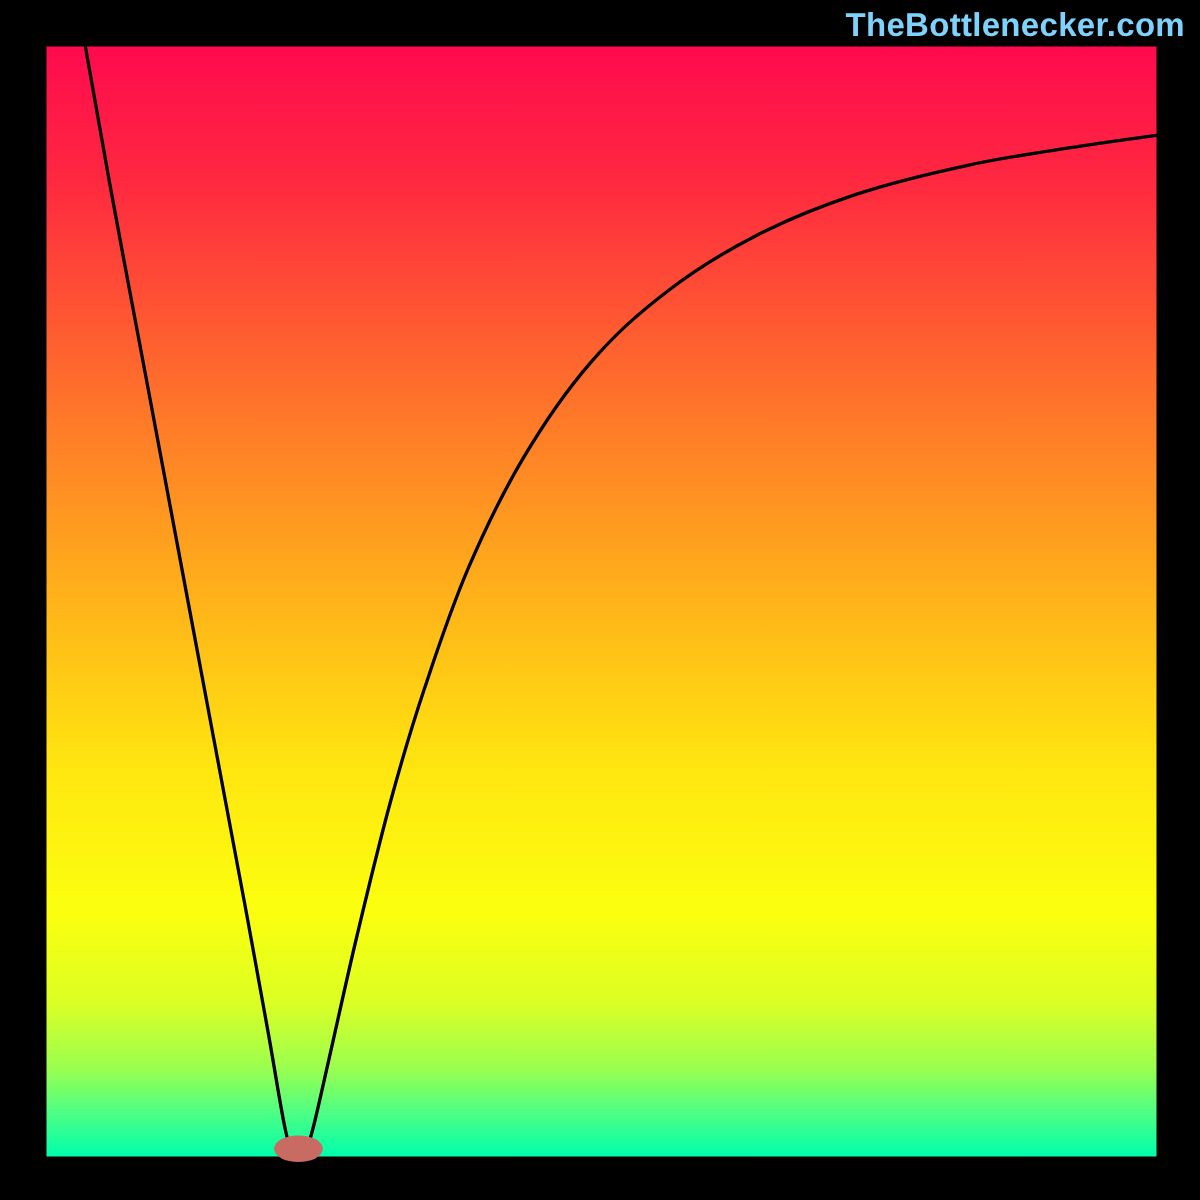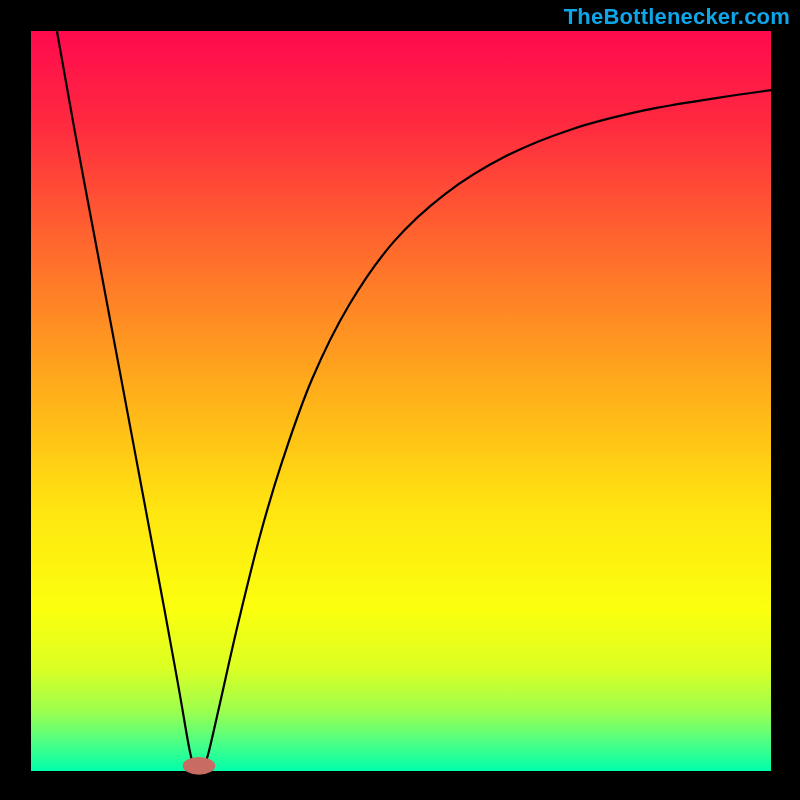--- a/index.html
+++ b/index.html
@@ -14,21 +14,21 @@
   .wrap {
     position: relative;
     width: 800px;
     height: 800px;
     background: #000;
   }
   .attribution {
     position: absolute;
     top: 4px;
     right: 10px;
-    color: #0ea5e9;
+    color: #7dd3fc;
     font-size: 22px;
     font-weight: bold;
     z-index: 5;
     letter-spacing: 0.2px;
   }
   svg {
     position: absolute;
     top: 0;
     left: 0;
   }

